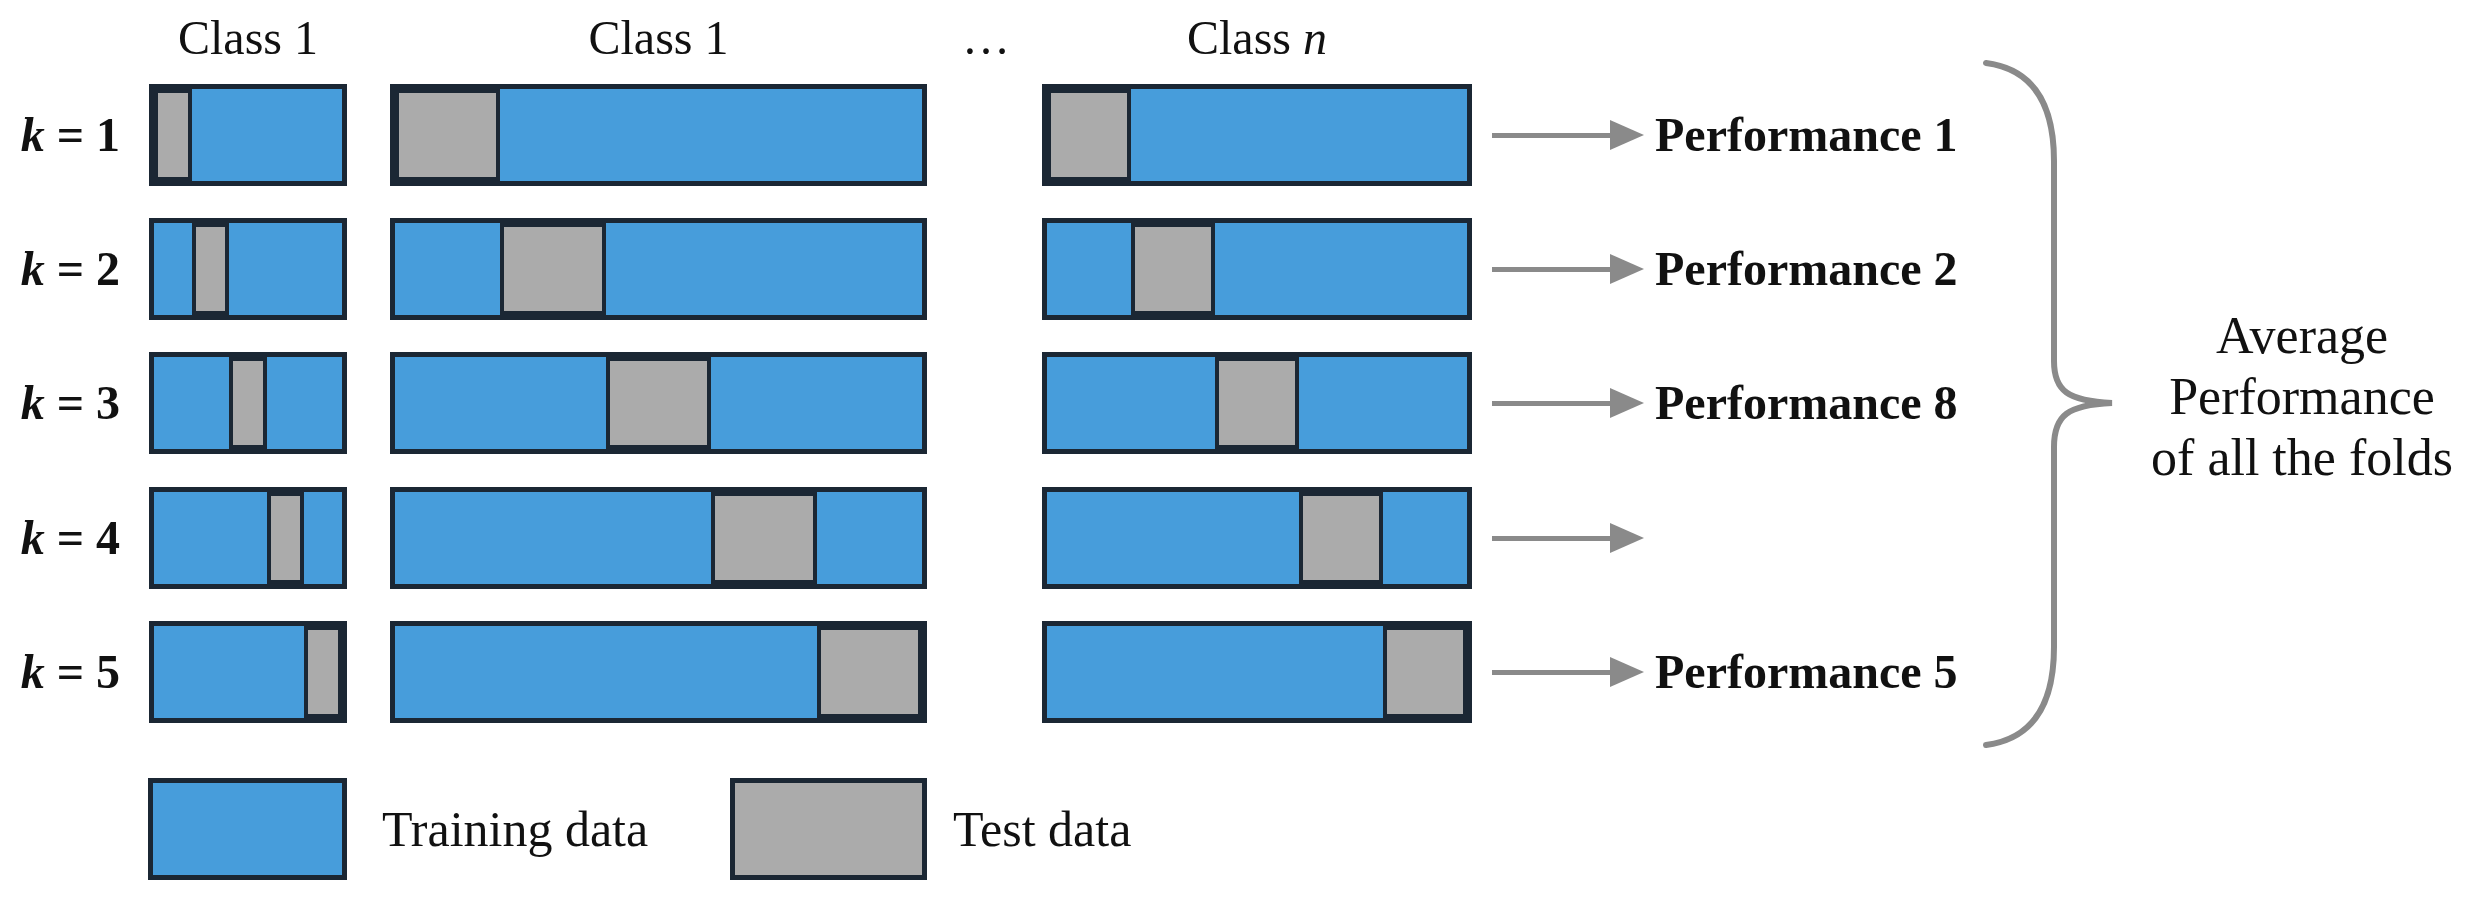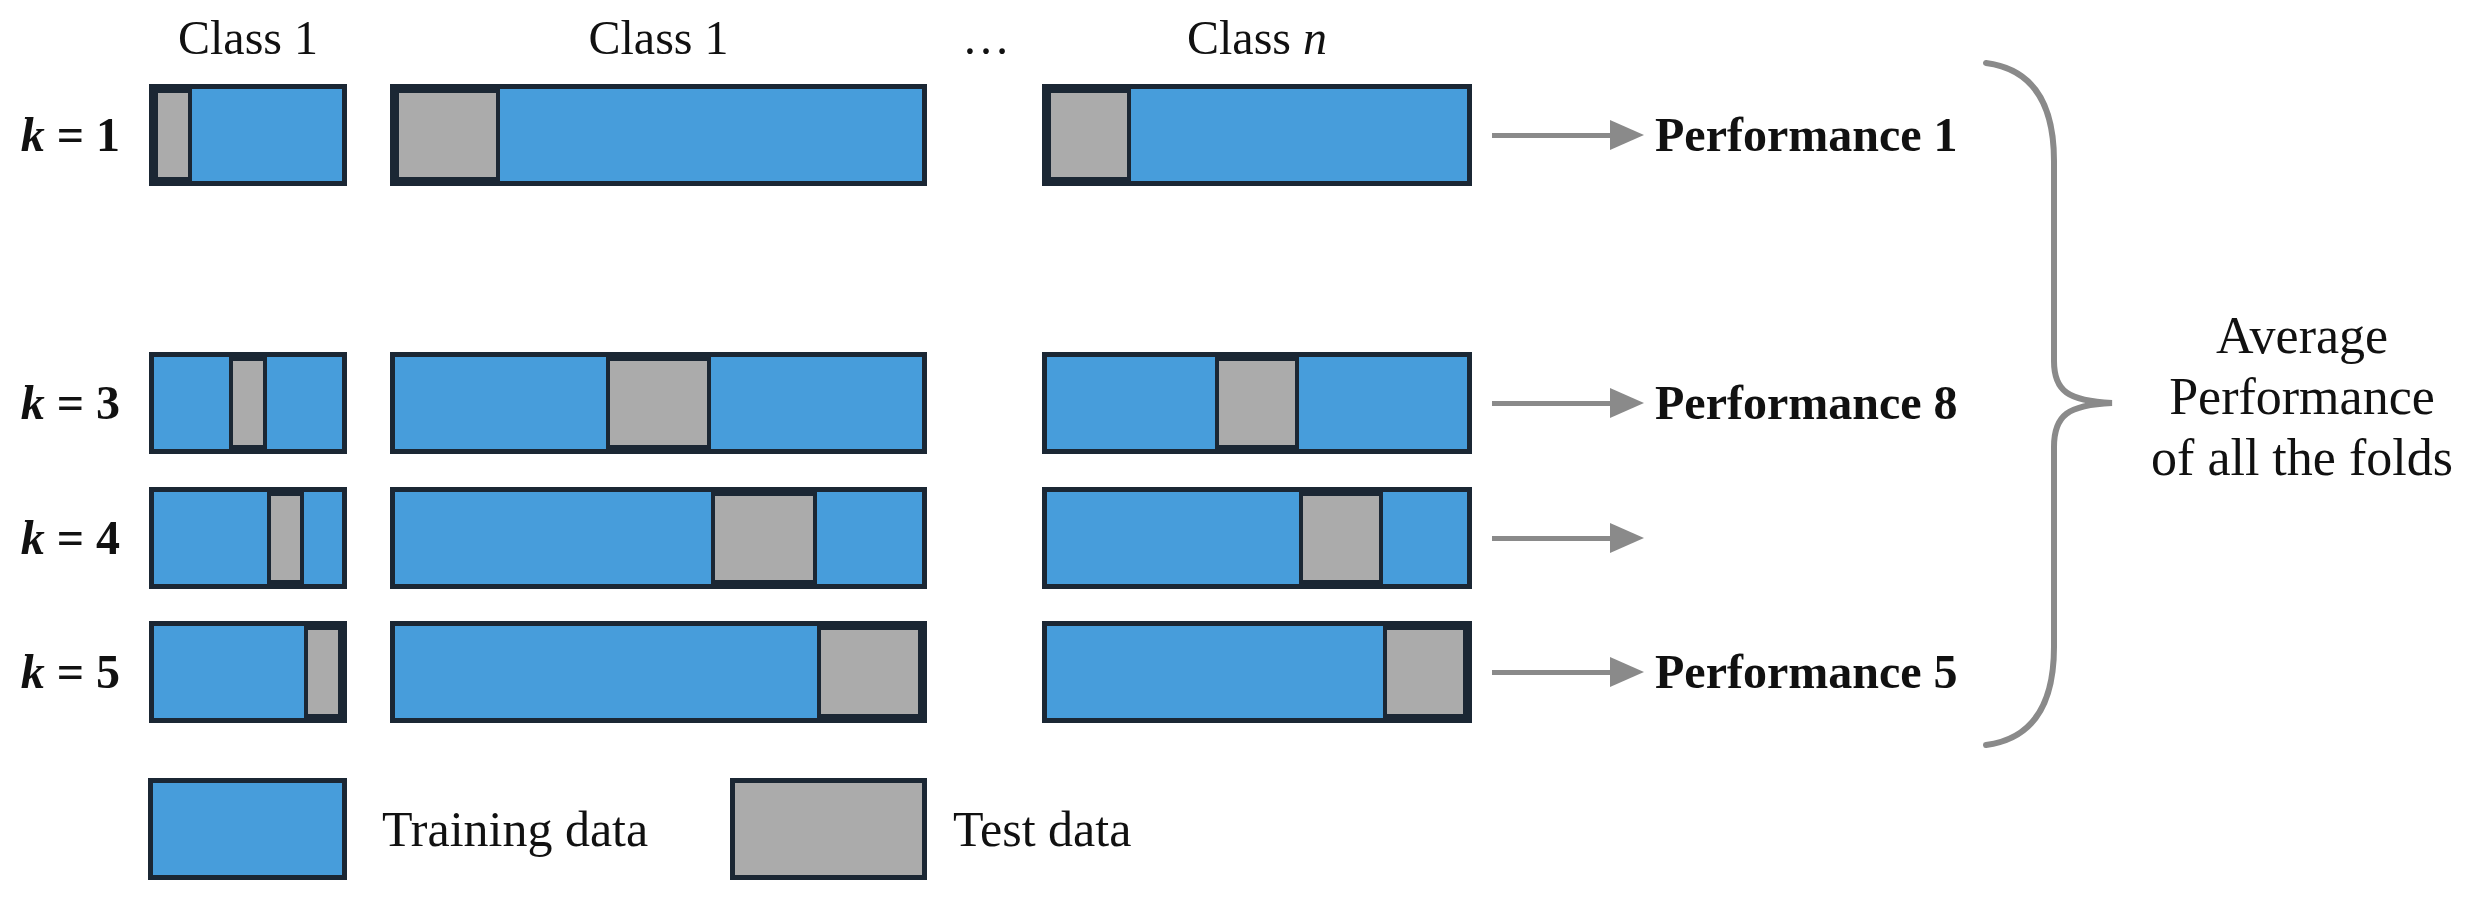--- a/index.html
+++ b/index.html
@@ -66,20 +66,37 @@
     <div class="bar bar-cn">
         <div class="fold f1"></div>
       </div>
     <div class="arrow">
         <div class="shaft"></div>
         <div class="head"></div>
       </div>
     <div class="perf">Performance 1</div>
   </div>
 
+  <div class="row" style="top:218px">
+    <div class="k-label"><i>k</i><span> = 2</span></div>
+    <div class="bar bar-c1">
+        <div class="fold f2"></div>
+      </div>
+    <div class="bar bar-c2">
+        <div class="fold f2"></div>
+      </div>
+    <div class="bar bar-cn">
+        <div class="fold f2"></div>
+      </div>
+    <div class="arrow">
+        <div class="shaft"></div>
+        <div class="head"></div>
+      </div>
+    <div class="perf">Performance 2</div>
+  </div>
 
   <div class="row" style="top:352px">
     <div class="k-label"><i>k</i><span> = 3</span></div>
     <div class="bar bar-c1">
         <div class="fold f3"></div>
       </div>
     <div class="bar bar-c2">
         <div class="fold f3"></div>
       </div>
     <div class="bar bar-cn">

